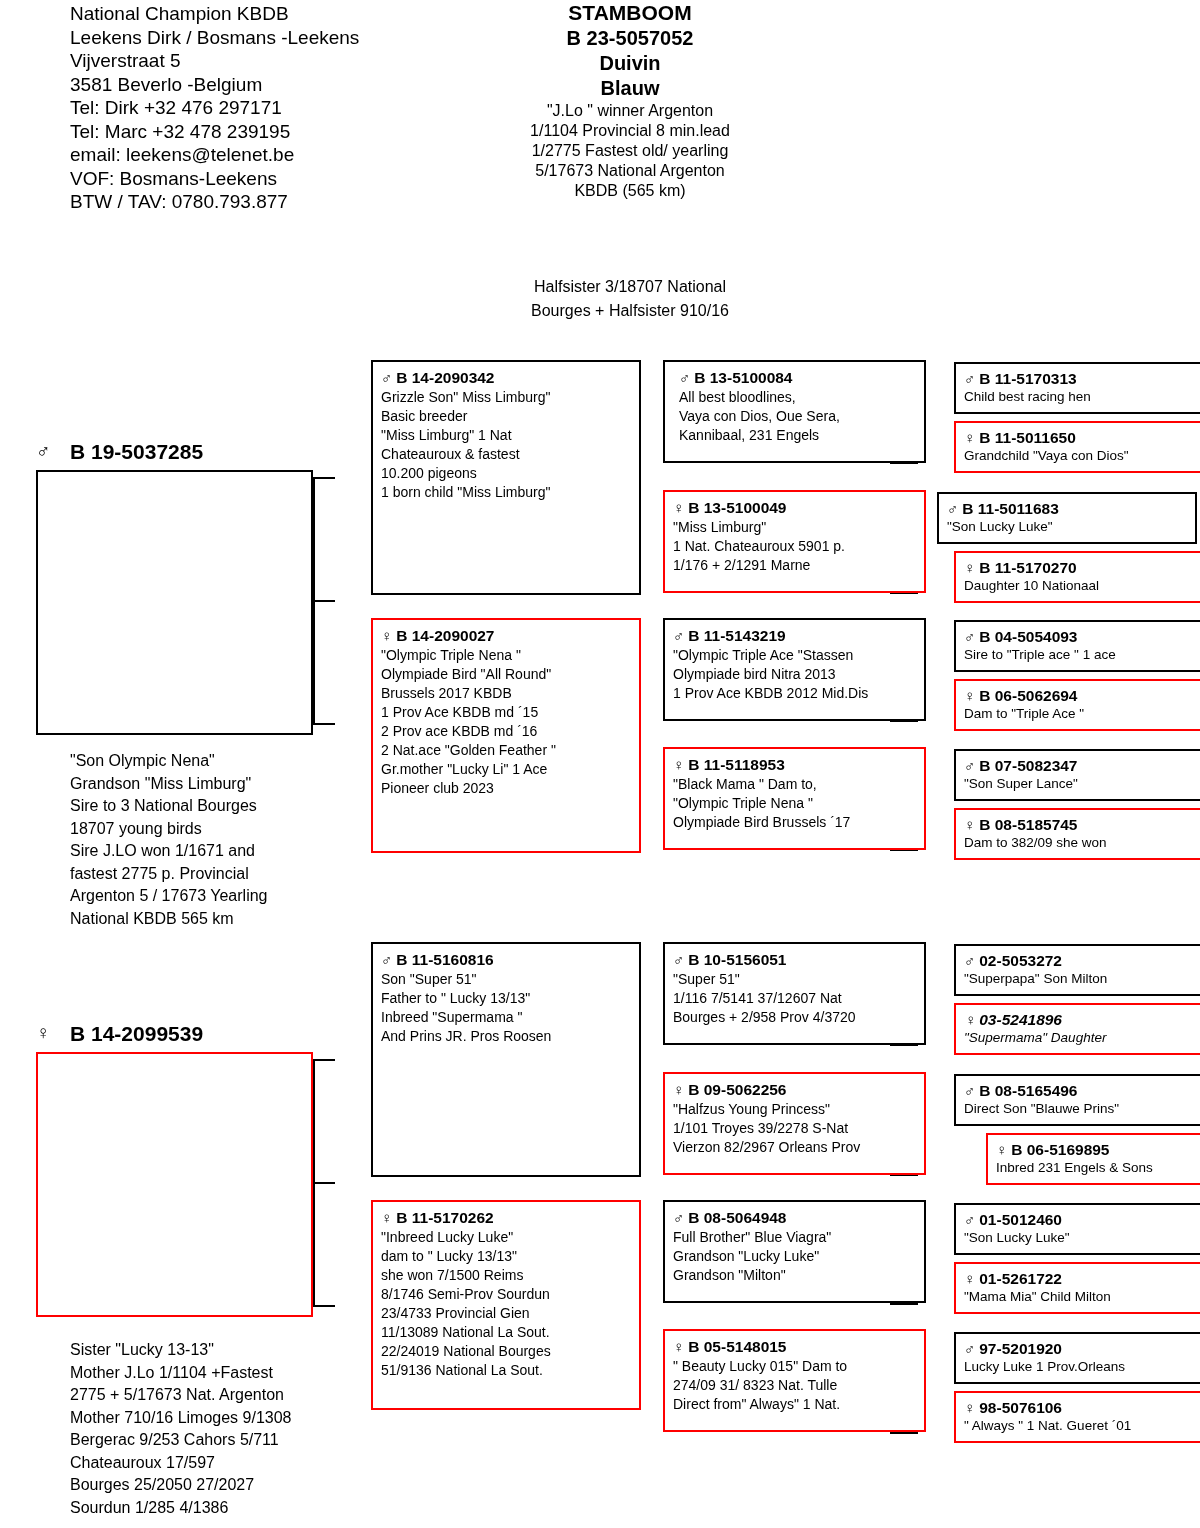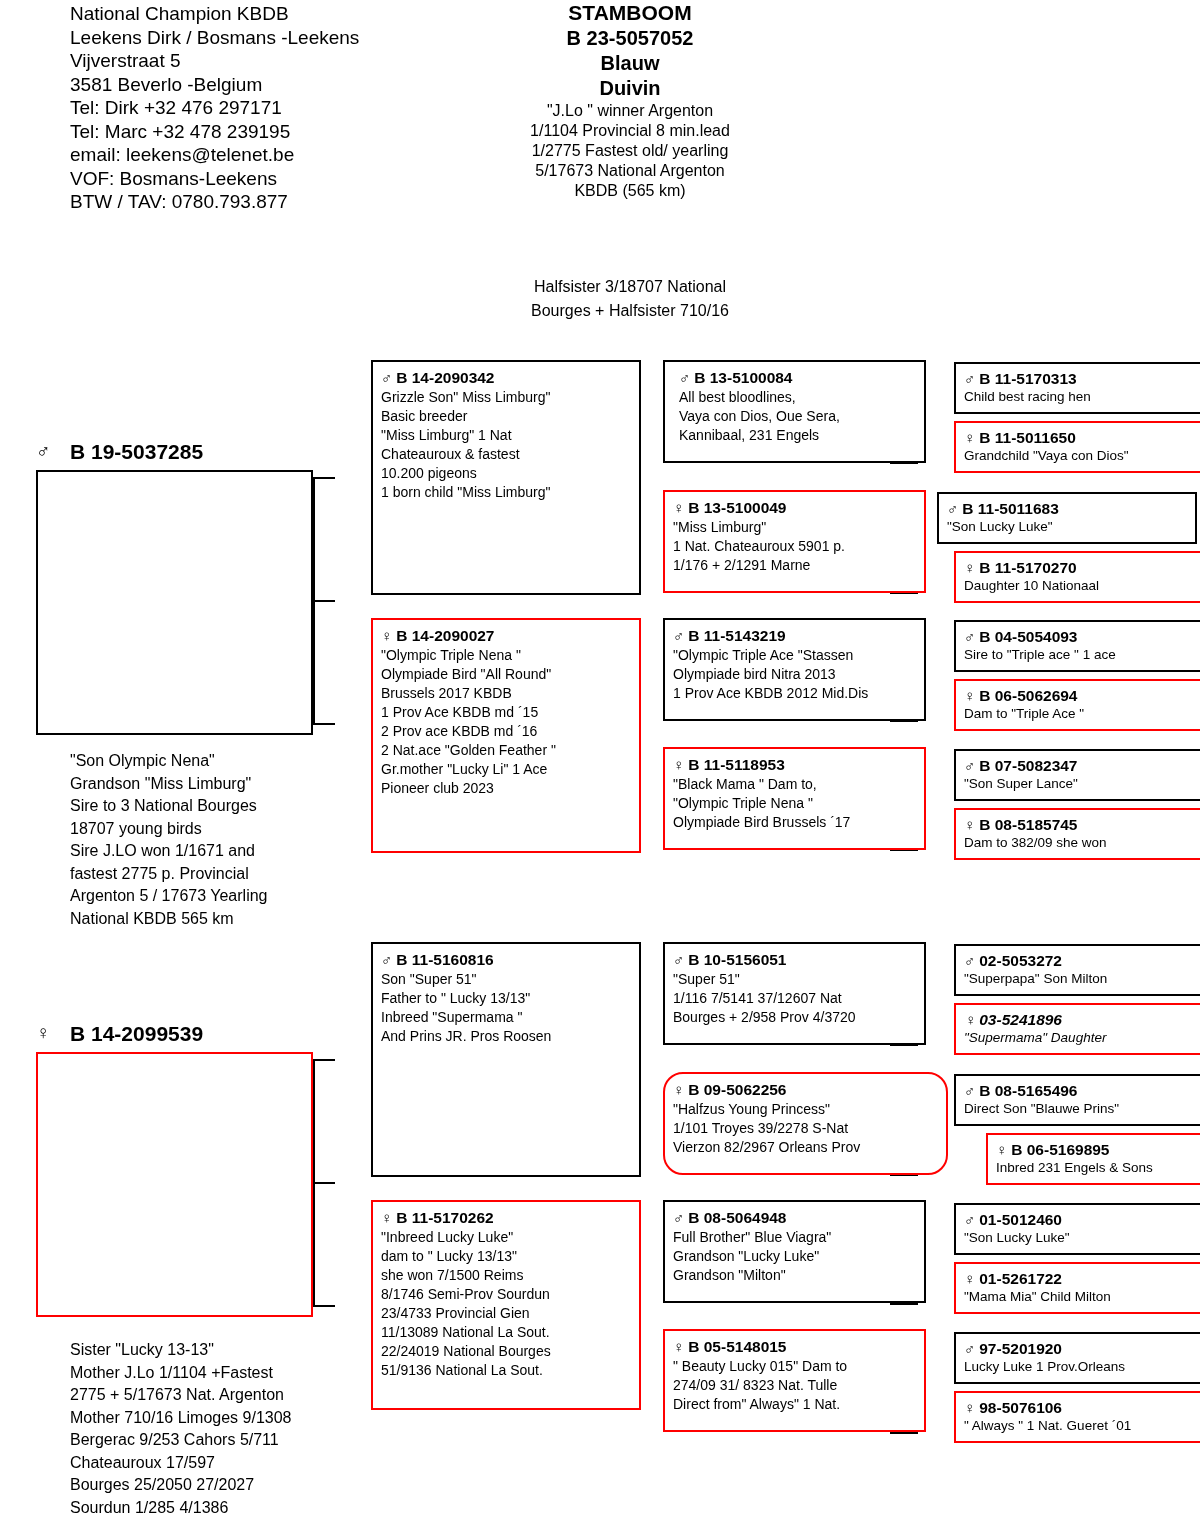--- a/index.html
+++ b/index.html
@@ -63,32 +63,32 @@
   <div>Tel: Dirk +32 476 297171</div>
   <div>Tel: Marc +32 478 239195</div>
   <div>email: leekens@telenet.be</div>
   <div>VOF: Bosmans-Leekens</div>
   <div>BTW / TAV: 0780.793.877</div>
 </div>
 
 <div class="abs" id="header-center">
   <div class="title">STAMBOOM</div>
   <div class="band">B 23-5057052</div>
+  <div class="band">Duivin</div>
   <div class="band">Blauw</div>
-  <div class="band">Duivin</div>
   <div class="sub">"J.Lo " winner Argenton</div>
   <div class="sub">1/1104 Provincial 8 min.lead</div>
   <div class="sub">1/2775 Fastest old/ yearling</div>
   <div class="sub">5/17673 National Argenton</div>
   <div class="sub">KBDB (565 km)</div>
 </div>
 
 <div class="abs" id="halfsister">
   <div>Halfsister 3/18707 National</div>
-  <div>Bourges + Halfsister 710/16</div>
+  <div>Bourges + Halfsister 910/16</div>
 </div>
 
 <div class="ln" style="left:313px; top:600px; width:22px; height:2px;"></div>
 <div class="ln" style="left:313px; top:477px; width:2px; height:248px;"></div>
 <div class="ln" style="left:313px; top:477px; width:22px; height:2px;"></div>
 <div class="ln" style="left:313px; top:723px; width:22px; height:2px;"></div>
 
 <div class="ln" style="left:313px; top:1182px; width:22px; height:2px;"></div>
 <div class="ln" style="left:313px; top:1059px; width:2px; height:248px;"></div>
 <div class="ln" style="left:313px; top:1059px; width:22px; height:2px;"></div>
@@ -265,21 +265,21 @@
   </div>
 </div>
 <div class="box" style="left:627px; top:942px; width:263px; height:103px;">
   <div class="pad">
     <div class="bid"><span class="sym">♂</span><span>B 10-5156051</span></div>
     <div class="line">"Super 51"</div>
     <div class="line">1/116  7/5141 37/12607 Nat</div>
     <div class="line">Bourges + 2/958 Prov 4/3720</div>
   </div>
 </div>
-<div class="box red" style="left:627px; top:1072px; width:285px; height:103px;border-radius:20px;">
+<div class="box red" style="left:627px; top:1072px; width:263px; height:103px;">
   <div class="pad">
     <div class="bid"><span class="sym">♀</span><span>B 09-5062256</span></div>
     <div class="line">"Halfzus Young Princess"</div>
     <div class="line">1/101 Troyes 39/2278 S-Nat</div>
     <div class="line">Vierzon 82/2967 Orleans Prov</div>
   </div>
 </div>
 <div class="box" style="left:627px; top:1200px; width:263px; height:103px;">
   <div class="pad">
     <div class="bid"><span class="sym">♂</span><span>B 08-5064948</span></div>

